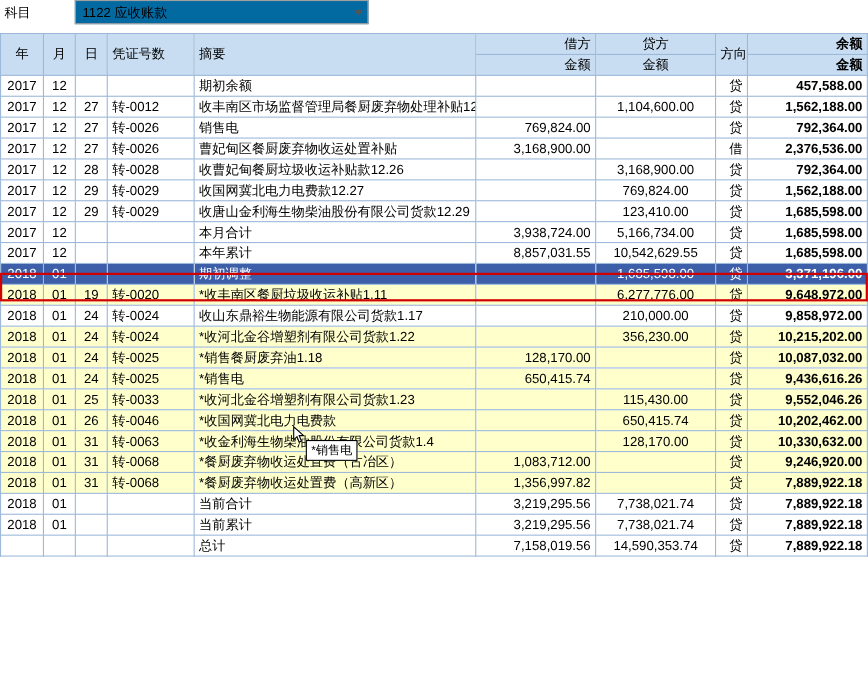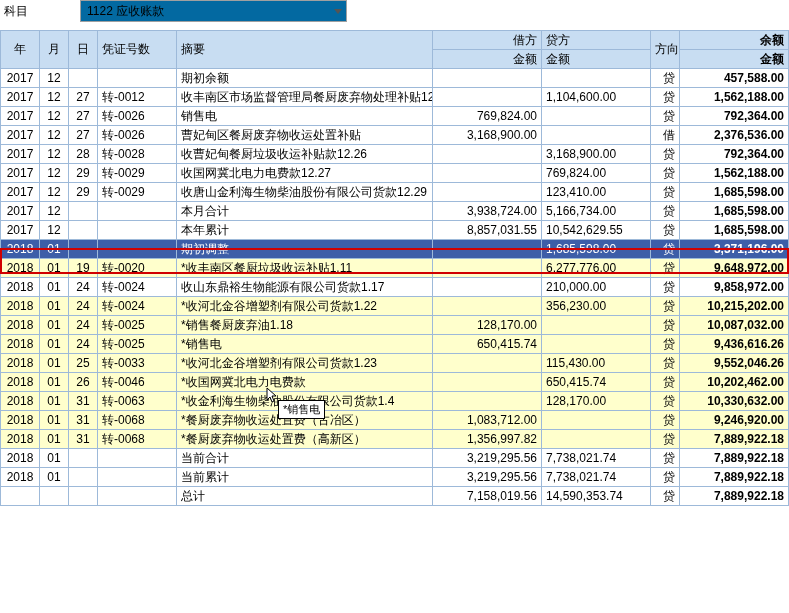--- a/index.html
+++ b/index.html
@@ -16,21 +16,20 @@
   .title {
     text-align: center;
     font-size: 16px;
     padding: 4px 0 10px 0;
   }
   .filter-row {
     display: flex;
     align-items: center;
     margin-bottom: 8px;
     padding-left: 4px;
-    gap: 12px;
   }
   .filter-label { margin-right: 40px; }
   .dropdown {
     border: 1px solid #a0a0a0;
     width: 255px;
     height: 20px;
     display: flex;
     align-items: center;
     justify-content: space-between;
     padding: 0 4px 0 6px;
@@ -58,21 +57,21 @@
     background: #c8ddf2;
     font-weight: normal;
     text-align: center;
   }
   .col-year  { width: 30px; text-align: center; }
   .col-month { width: 20px; text-align: center; }
   .col-day   { width: 20px; text-align: center; }
   .col-voucher { width: 70px; text-align: left; }
   .col-summary { text-align: left; }
   .col-debit  { width: 100px; text-align: right; margin-left: 10px; }
-  .col-credit { width: 100px; text-align: left; }
+  .col-credit { width: 100px; text-align: center; }
   .col-dir    { width: 20px; text-align: right; }
   .col-balance{ width: 100px; text-align: right; font-weight: bold; }
   tr.hl td { background: #3d5ea8; color: #fff; }
   tr.yl td { background: #ffffcc; }
   .hl-border {
     position: absolute;
     border: 2px solid #d00000;
     pointer-events: none;
   }
   .cursor {

